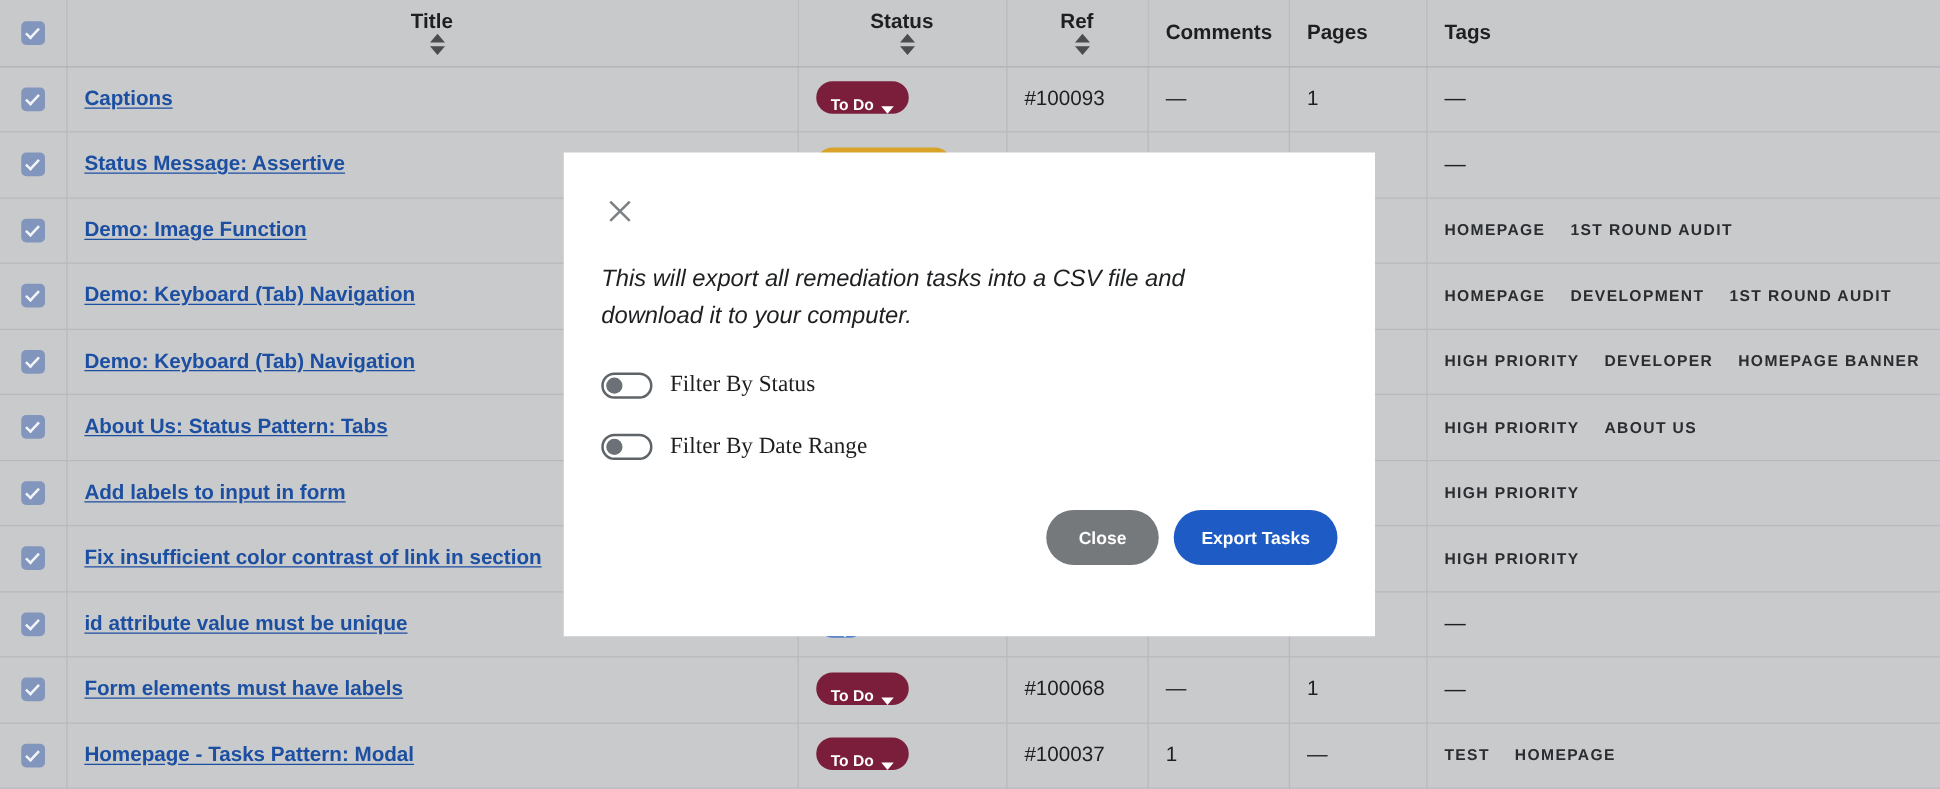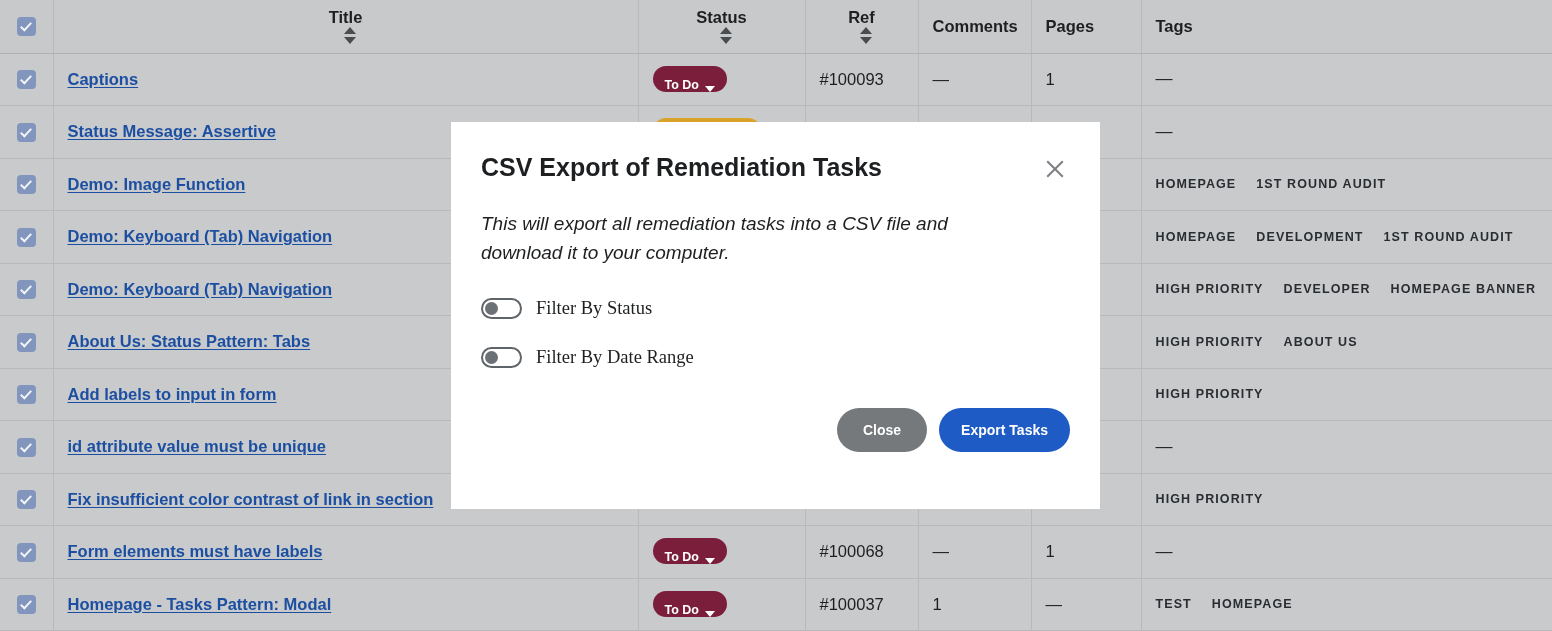--- a/index.html
+++ b/index.html
@@ -444,44 +444,44 @@
           <td><span></span></td>
           <td><span></span></td>
           <td>
             <span class="tags">
               <span class="tag">HIGH PRIORITY</span>
             </span>
           </td>
         </tr>
         <tr>
           <td class="check-col"><span class="cbox"></span></td>
+          <td><a class="title-link">Fix insufficient color contrast of link in section</a></td>
+          <td></td>
+          <td><span></span></td>
+          <td><span></span></td>
+          <td><span></span></td>
+          <td>
+            <span class="tags">
+              <span class="tag">HIGH PRIORITY</span>
+            </span>
+          </td>
+        </tr>
+        <tr>
+          <td class="check-col"><span class="cbox"></span></td>
           <td><a class="title-link">id attribute value must be unique</a></td>
           <td><span class="badge blue">
               <span></span>
               <span class="caret"></span>
             </span></td>
           <td><span></span></td>
           <td><span></span></td>
           <td><span></span></td>
           <td>
             <span class="tags">
               <span class="dash">—</span>
-            </span>
-          </td>
-        </tr>
-        <tr>
-          <td class="check-col"><span class="cbox"></span></td>
-          <td><a class="title-link">Fix insufficient color contrast of link in section</a></td>
-          <td></td>
-          <td><span></span></td>
-          <td><span></span></td>
-          <td><span></span></td>
-          <td>
-            <span class="tags">
-              <span class="tag">HIGH PRIORITY</span>
             </span>
           </td>
         </tr>
         <tr>
           <td class="check-col"><span class="cbox"></span></td>
           <td><a class="title-link">Form elements must have labels</a></td>
           <td><span class="badge todo">
               <span>To Do</span>
               <span class="caret"></span>
             </span></td>
@@ -509,21 +509,20 @@
               <span class="tag">TEST</span>
               <span class="tag">HOMEPAGE</span>
             </span>
           </td>
         </tr>
       </tbody>
   </table>
 
   <div class="modal">
     <div class="modal-head">
-      <h2 class="modal-title">CSV Export of Remediation Tasks</h2>
       <span class="modal-close"></span>
     </div>
     <div class="modal-body">
       <p class="modal-desc">This will export all remediation tasks into a CSV file and download it to your computer.</p>
 
       <div class="toggle-row">
         <span class="switch">
             <span class="knob"></span>
           </span>
         <span class="toggle-label">Filter By Status</span>

